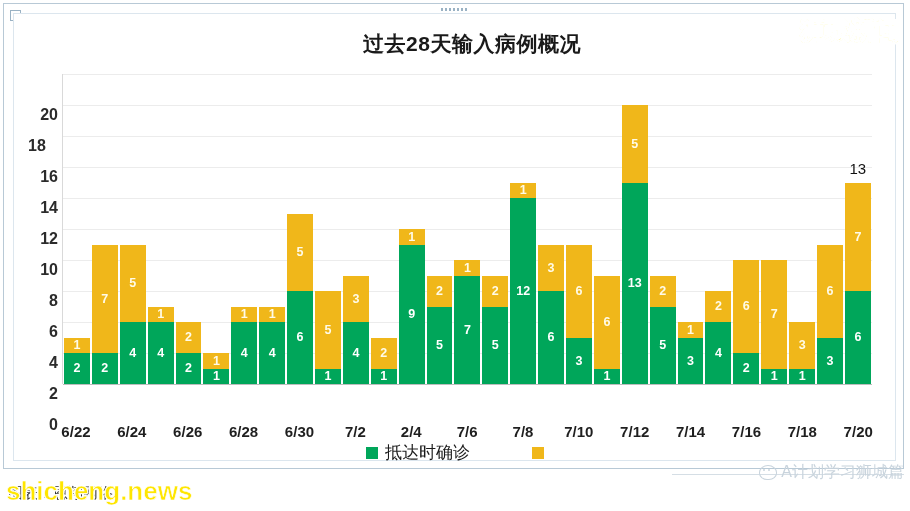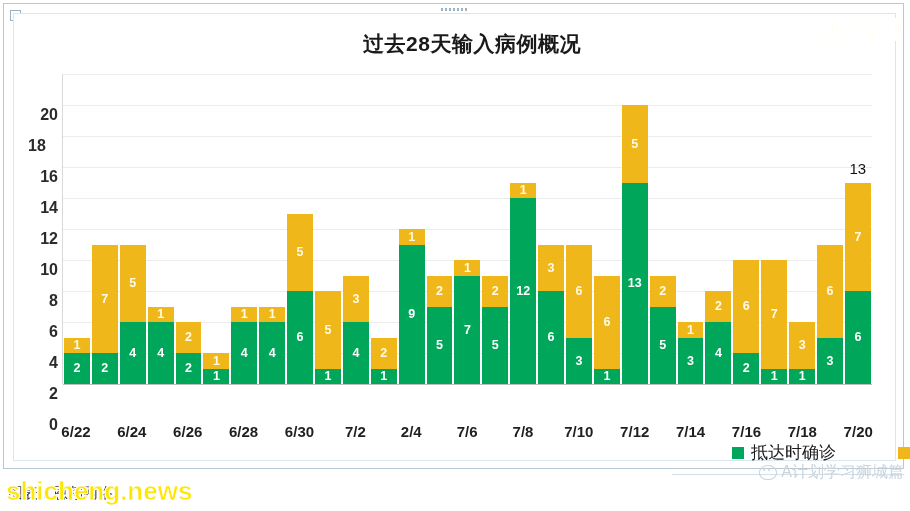--- a/index.html
+++ b/index.html
@@ -30,21 +30,21 @@
   }
   #top-tick{
     position:absolute;left:50%;top:4px;transform:translateX(-50%);
     width:26px;height:3px;
     background:repeating-linear-gradient(to right,#9ab2c4 0 2px,transparent 2px 4px);
   }
 
   
   #wm-topright{
     position:absolute;right:10px;top:14px;
-    font-size:22px;font-weight:bold;
+    font-size:25px;font-weight:bold;
     color:#ffe600;
     -webkit-text-stroke:1px #ffffff;
     text-shadow:
        1.5px 0 0 #fff, -1.5px 0 0 #fff, 0 1.5px 0 #fff, 0 -1.5px 0 #fff,
        1px 1px 0 #fff, -1px -1px 0 #fff, 1px -1px 0 #fff, -1px 1px 0 #fff;
     letter-spacing:0px;
     white-space:nowrap;
     z-index:40;
   }
 
@@ -125,21 +125,21 @@
   }
   .xcell{flex:1 1 0;position:relative;}
   .xlabel{
     position:absolute;left:50%;top:0;transform:translateX(-50%);
     font-size:15px;color:#1f1f1f;font-weight:bold;white-space:nowrap;
   }
 
   
   #legend{
     position:absolute;left:0;right:0;top:441px;
-    display:flex;justify-content:flex-end;gap:62px;
+    display:flex;justify-content:center;gap:62px;
     align-items:center;
   }
   .legend-item{display:flex;align-items:center;gap:7px;}
   .legend-swatch{width:12px;height:12px;display:inline-block;}
   .legend-text{font-size:17px;color:#1a1a1a;}
 
   
   #caption{
     position:absolute;left:8px;top:484px;
     font-size:15px;color:#333;white-space:nowrap;

